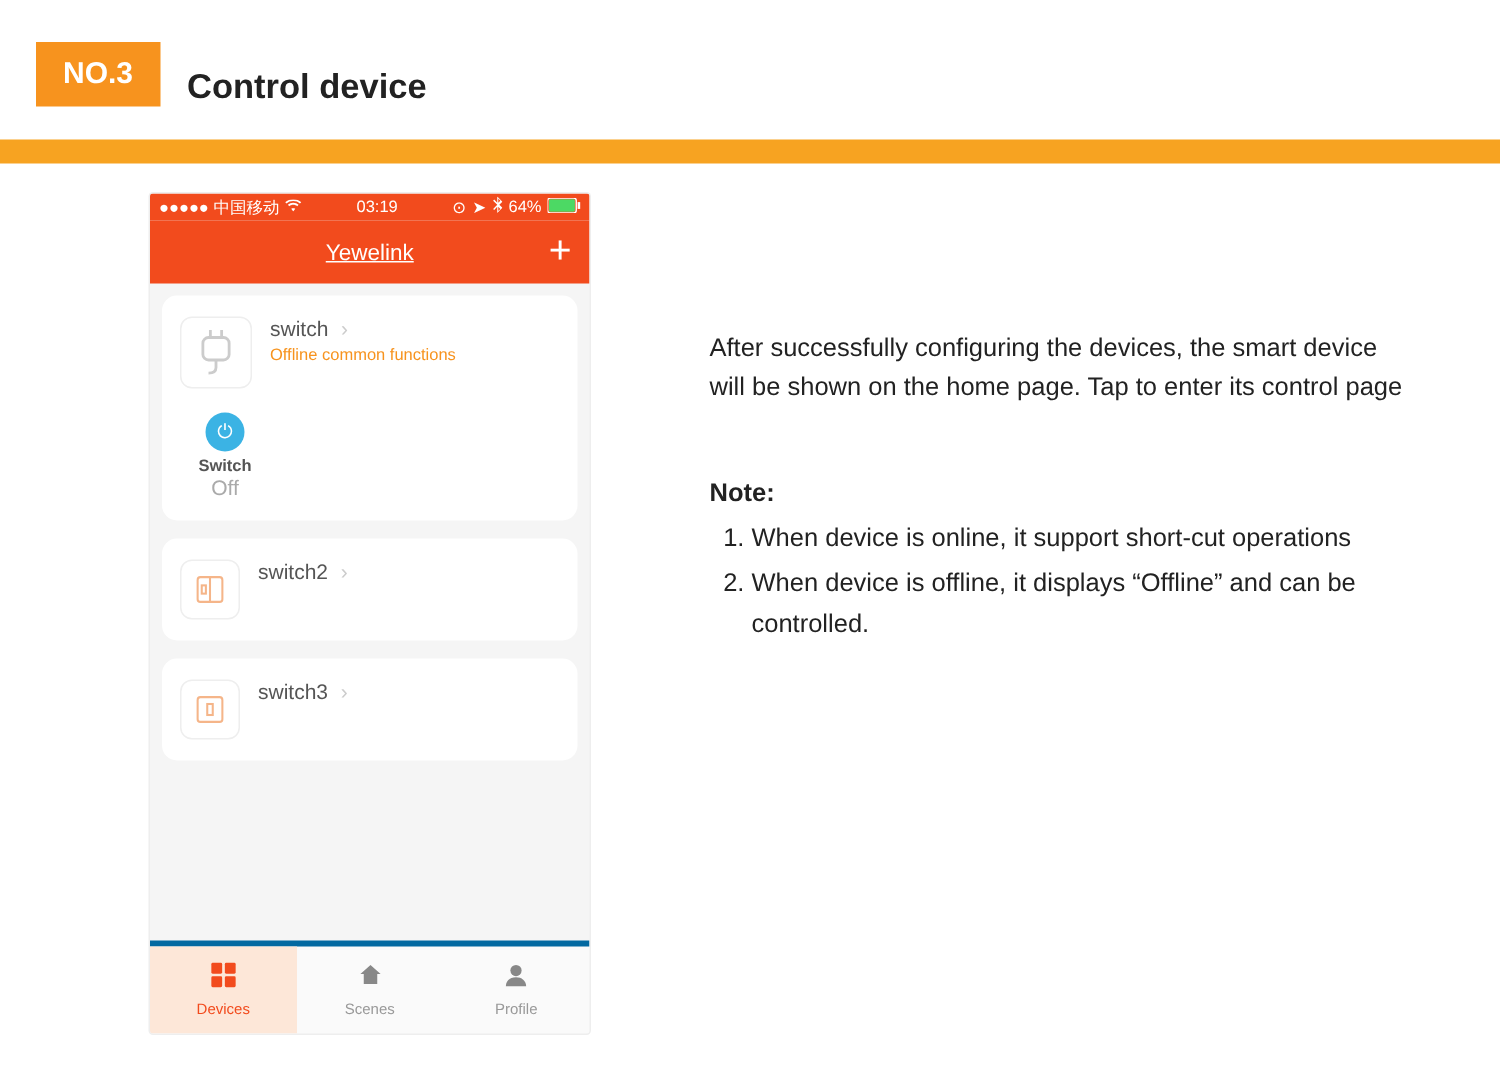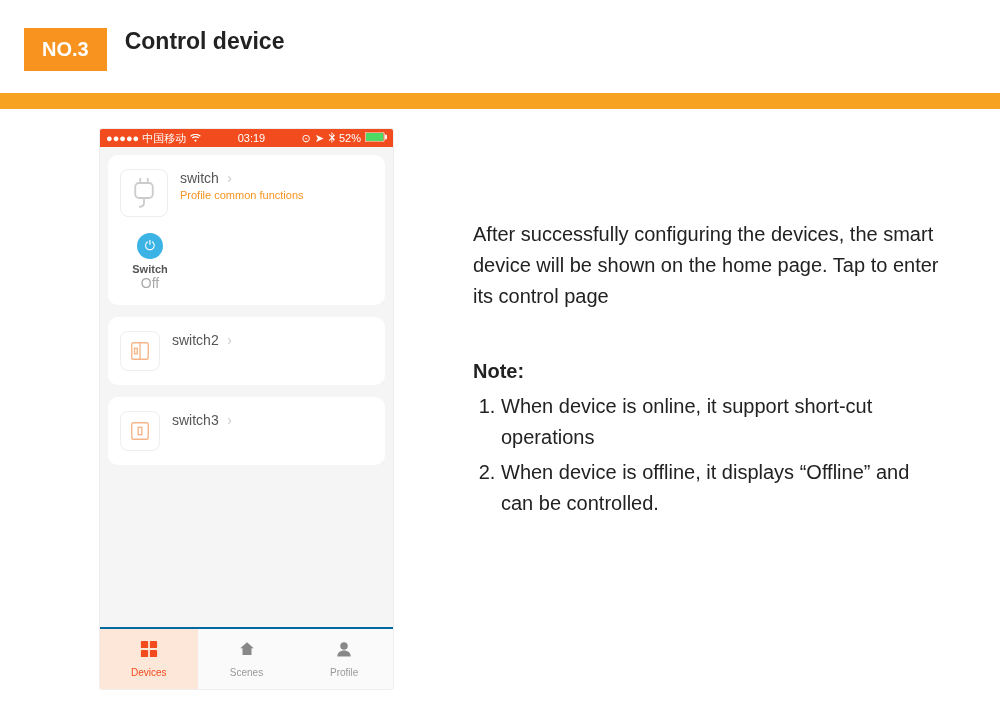--- a/index.html
+++ b/index.html
@@ -6,21 +6,21 @@
   body {
     font-family: Arial, "Helvetica Neue", sans-serif;
     width: 1000px;
     height: 724px;
     background: #fff;
     position: relative;
   }
   
   .header-row {
     display: flex;
-    align-items: flex-start;
+    align-items: flex-end;
     padding: 28px 0 0 24px;
   }
   .tag-box {
     background: #f7931e;
     color: #fff;
     font-weight: bold;
     font-size: 20px;
     padding: 10px 18px;
     margin-right: 18px;
   }
@@ -121,36 +121,36 @@
     background:#3bb3e4; color:#fff;
     display:flex;align-items:center;justify-content:center;
     margin:0 auto 4px;
     font-size:13px;
   }
   .shortcut .lbl { font-size:11px; color:#555; font-weight:bold;}
   .shortcut .state { font-size:14px; color:#aaa;}
   .tabbar {
     height: 62px;
     background:#fafafa;
-    border-top:2px solid #0369a1;
+    border-top:4px solid #0369a1;
     display:flex;
   }
   .tab {
     flex:1;
     display:flex;flex-direction:column;align-items:center;justify-content:center;
     font-size:10px; color:#999; gap:4px;
   }
   .tab.active { color:#f24b1d; background:#fde7d8;}
   .tab.active .tab-ico { color:#f24b1d;}
   .tab-ico { font-size:18px; color:#888;}
   
   .rtext {
     flex: 1;
     padding-top: 90px;
-    font-size: 20px;
+    font-size: 17px;
     color: #222;
     line-height: 1.55;
     max-width: 470px;
   }
   .rtext .note-hd { margin-top: 44px; font-weight: bold; }
   .rtext ol { margin-left: 28px; margin-top:4px;}
   .rtext li { margin-bottom: 4px;}
 </style>
 </head>
 <body>
@@ -175,48 +175,52 @@
       </div>
       <span>03:19</span>
       <div class="status-right">
         <span>⊙</span>
         <span>➤</span>
         <span>
           <svg width="7" height="11" viewBox="0 0 10 16">
               <path fill="#fff" d="M5 0v6L2 3 1 4l4 4-4 4 1 1 3-3v6l5-5-3-3 3-3-5-5zm1 2l2 2-2 2V2zm0 8l2 2-2 2v-4z"></path>
             </svg>
         </span>
-        <span>52%</span>
+        <span>64%</span>
         <span>
           <svg width="22" height="10" viewBox="0 0 24 11">
               <rect x="0" y="0" width="21" height="11" rx="2" fill="none" stroke="#fff" stroke-width="1"></rect>
               <rect x="1" y="1" width="19" height="9" rx="1" fill="#4cd964"></rect>
               <rect x="22" y="3" width="2" height="5" fill="#fff"></rect>
             </svg>
         </span>
       </div>
+    </div>
+    <div class="app-header">
+      <span class="app-title">Yewelink</span>
+      <span class="plus">+</span>
     </div>
     <div class="device-list">
 
       <div class="card">
         <div class="card-row">
           <div class="device-icon">
             <svg width="30" height="30" viewBox="0 0 24 24" fill="none" stroke="#ccc" stroke-width="1.5">
                 <rect x="5" y="4" width="14" height="12" rx="3"></rect>
                 <line x1="9" y1="0" x2="9" y2="4"></line>
                 <line x1="15" y1="0" x2="15" y2="4"></line>
                 <path d="M12 16 v4 q0 3 -4 3"></path>
               </svg>
           </div>
           <div>
             <div>
               <span class="device-name">switch</span>
               <span class="chev">›</span>
             </div>
-            <div class="hidden-fn">Profile common functions</div>
+            <div class="hidden-fn">Offline common functions</div>
           </div>
         </div>
         <div class="shortcut">
           <div class="power-btn">⏻</div>
           <div class="lbl">Switch</div>
           <div class="state">Off</div>
         </div>
       </div>
 
       <div class="card">

